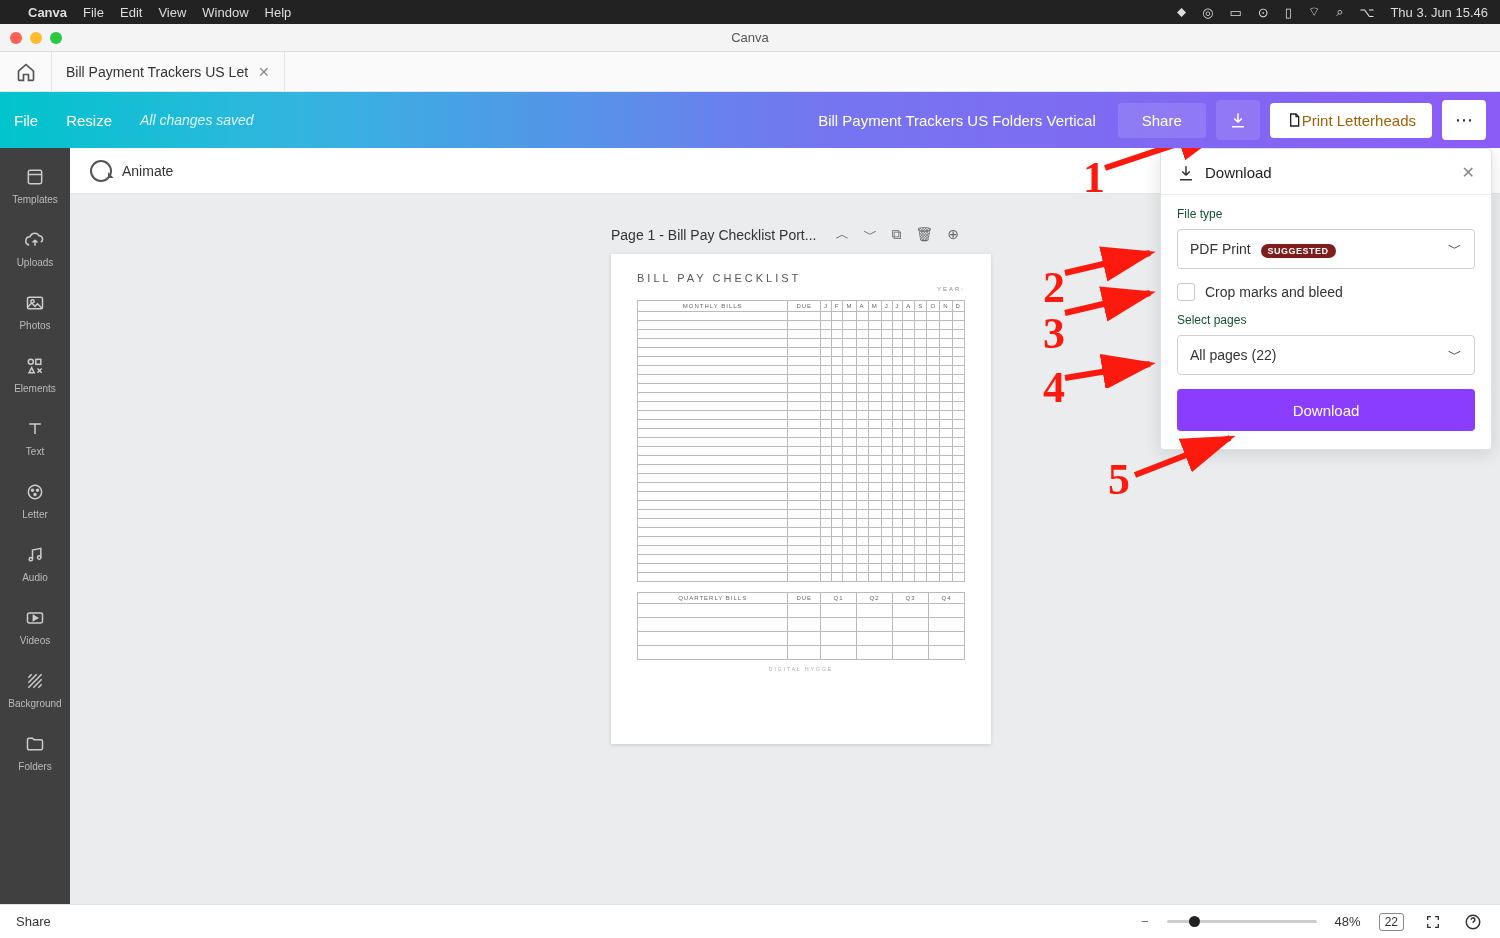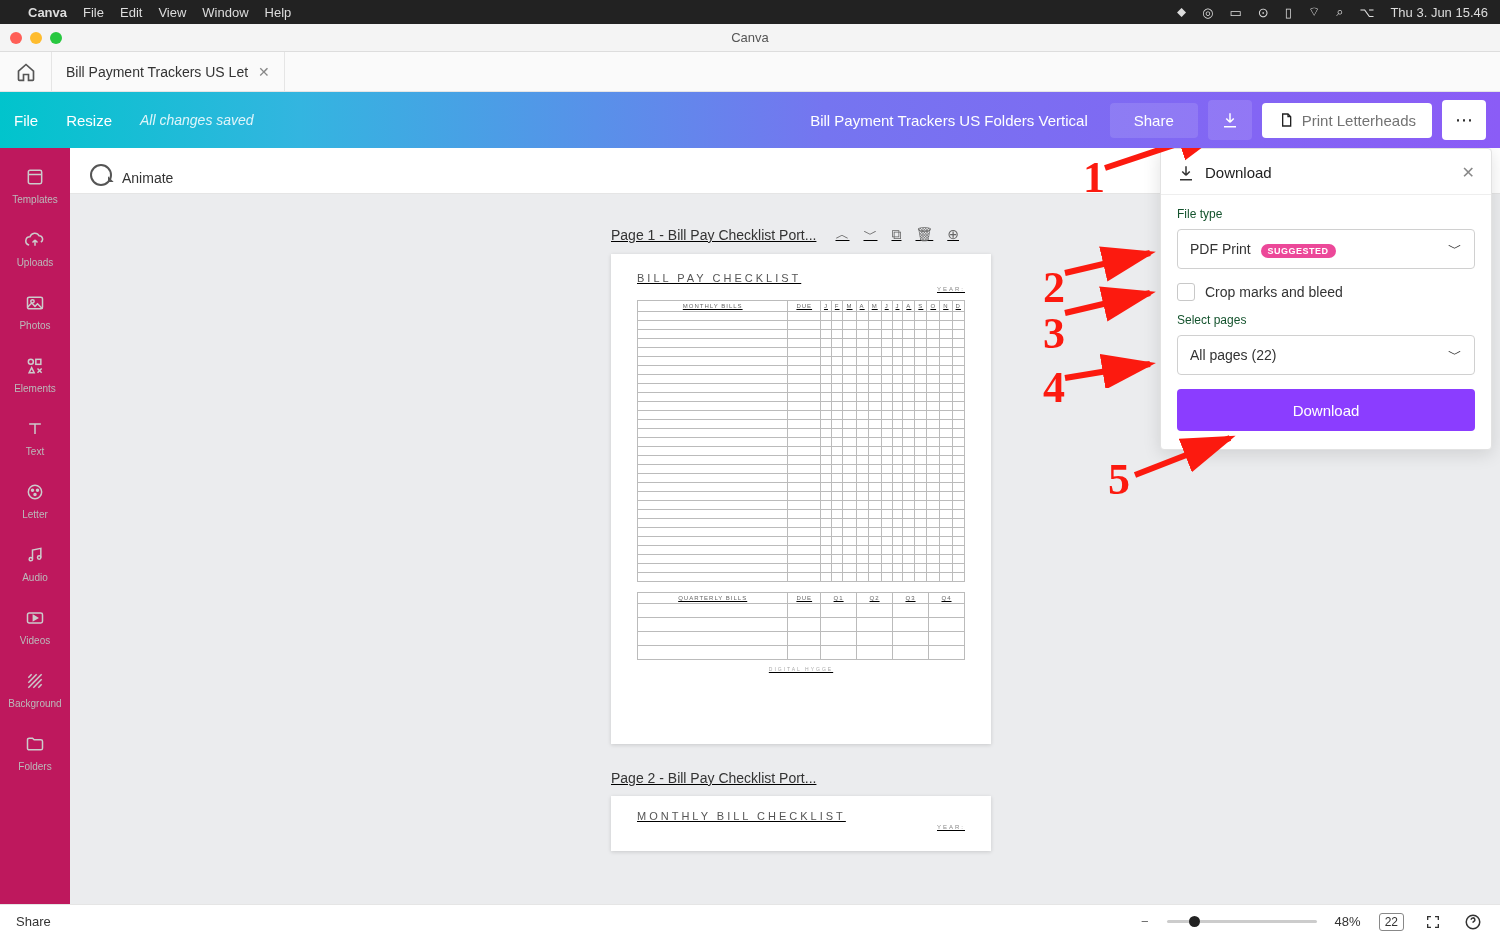--- a/index.html
+++ b/index.html
@@ -27,36 +27,36 @@
 
 
 .actionbar { height:56px; background: linear-gradient(90deg,#01c4cc 0%, #33b5e0 20%, #7575f0 55%, #8b5cf6 100%); display:flex; align-items:center; padding:0 14px; color:#fff; font-size:15px;}
 .actionbar .leftgrp { display:flex; align-items:center; gap:28px;}
 .actionbar .leftgrp .item { cursor:pointer;}
 .actionbar .saved { font-style:italic; opacity:.85; font-size:14px;}
 .actionbar .spacer { flex:1;}
 .actionbar .docname { margin-right:22px; font-weight:500;}
 .actionbar .share-btn { background: rgba(255,255,255,0.12); padding:9px 24px; border-radius:4px; cursor:pointer;}
 .actionbar .dl-btn { width:44px; height:40px; background: rgba(255,255,255,0.12); margin-left:10px; display:flex; align-items:center; justify-content:center; border-radius:4px; cursor:pointer;}
-.actionbar .print-btn { background:#fff; color:#737373; padding:9px 16px; border-radius:4px; margin-left:10px; display:flex; align-items:center; gap:8px; cursor:pointer; font-weight:500;}
+.actionbar .print-btn { background:#fff; color:#a16207; padding:9px 16px; border-radius:4px; margin-left:10px; display:flex; align-items:center; cursor:pointer; font-weight:500;}
 .actionbar .more-btn { width:44px; height:40px; background:#fff; color:#222; margin-left:10px; border-radius:4px; display:flex; align-items:center; justify-content:center; cursor:pointer; font-size:18px;}
 
 
 .body { display:flex; height: calc(938px - 24px - 28px - 40px - 56px - 34px);}
-.sidepanel { width:70px; background:#be185d; color:#ccd; display:flex; flex-direction:column; align-items:center; padding-top:8px;}
+.sidepanel { width:70px; background:#404040; color:#ccd; display:flex; flex-direction:column; align-items:center; padding-top:8px;}
 .sidepanel .sp-item { width:70px; padding:10px 0 14px; display:flex; flex-direction:column; align-items:center; gap:6px; font-size:10px; color:#bbb; cursor:pointer;}
 .sidepanel .sp-item .ic { width:22px; height:22px; display:flex; align-items:center; justify-content:center;}
 
 .canvas-area { flex:1; background:#ebecee; position:relative; overflow:hidden;}
-.animate-bar { height:46px; background:#fff; border-bottom:1px solid #e5e5e5; display:flex; align-items:flex-end; padding:7px 20px; gap:10px; color:#333; font-size:14px;}
+.animate-bar { height:46px; background:#fff; border-bottom:1px solid #e5e5e5; display:flex; align-items:center; padding:0 20px; gap:10px; color:#333; font-size:14px;}
 .animate-bar .ic { width:22px; height:22px; border:2px solid #555; border-radius:50%; position:relative;}
 .animate-bar .ic:after{content:""; position:absolute; right:-2px; bottom:-2px; border:4px solid transparent; border-top-color:#555; transform:rotate(45deg);}
 
 .pages { position:absolute; top:46px; bottom:0; left:0; right:0; overflow:auto; padding:20px 0 30px;}
-.page-wrap { width:348px; margin:12px auto;text-decoration:underline;}
+.page-wrap { width:348px; margin:12px auto;}
 .page-header { display:flex; align-items:center; justify-content:space-between; margin:8px 0 10px; color:#333; font-size:14px;}
 .page-header .icons { display:flex; gap:14px; color:#666;}
 .page-header .icons span{cursor:pointer;}
 .page { width:380px; height:490px; background:#fff; box-shadow:0 1px 4px rgba(0,0,0,.15); padding:18px 26px; font-size:8px; color:#444;}
 .page h3 { font-weight:400; letter-spacing:3px; font-size:11px; color:#555; margin-bottom:2px;}
 .page .year { text-align:right; font-size:6px; letter-spacing:2px; color:#888; margin-bottom:8px;}
 .page table { width:100%; border-collapse:collapse;}
 .page th, .page td { border:1px solid #bbb; font-size:6px; padding:2px; text-align:center; font-weight:400; color:#666;}
 .page th { letter-spacing:1px;}
 .page .monthly th.first{width:46%;} .page .monthly th.due{width:10%;}
@@ -69,21 +69,21 @@
 .page2 .page { height:55px; padding:14px 26px 0;}
 
 
 .popover { position:absolute; top:0; right:8px; width:332px; background:#fff; border:1px solid #e2e2e2; border-radius:4px; box-shadow:0 4px 18px rgba(0,0,0,.12); padding:14px 0 18px; z-index:50;}
 .popover .hdr { display:flex; align-items:center; justify-content:space-between; padding:0 16px 12px; border-bottom:1px solid #eee;}
 .popover .hdr .t { display:flex; align-items:center; gap:10px; font-size:15px; color:#222; font-weight:500;}
 .popover .hdr .x { color:#888; cursor:pointer;}
 .popover .section { padding:12px 16px 0;}
 .popover .lbl { font-size:12px; color:#14532d; margin-bottom:8px;}
 .popover .select { border:1px solid #d0d0d0; border-radius:4px; height:40px; display:flex; align-items:center; padding:0 12px; justify-content:space-between; font-size:14px; color:#333; cursor:pointer;}
-.popover .badge { background:#ec4899; color:#fff; font-size:9px; padding:2px 7px; border-radius:9px; font-weight:700; letter-spacing:.5px; margin-left:6px;}
+.popover .badge { background:#7f1d1d; color:#fff; font-size:9px; padding:2px 7px; border-radius:9px; font-weight:700; letter-spacing:.5px; margin-left:6px;}
 .popover .chk-row { display:flex; align-items:center; gap:10px; margin-top:14px; font-size:14px; color:#333;}
 .popover .chk { width:18px; height:18px; border:1px solid #c8c8c8; border-radius:3px; cursor:pointer;}
 .popover .dl-main { margin:14px 16px 0; height:42px; background:#8b3dff; color:#fff; border-radius:4px; display:flex; align-items:center; justify-content:center; font-size:15px; font-weight:500; cursor:pointer;}
 
 
 .bottombar { height:34px; background:#fff; border-top:1px solid #e5e5e5; display:flex; align-items:center; padding:0 16px; font-size:13px; color:#333; gap:18px;}
 .bottombar .spacer{flex:1;}
 .slider { width:150px; display:flex; align-items:center;}
 .slider .track{ flex:1; height:3px; background:#ccc; border-radius:2px; position:relative;}
 .slider .knob{ position:absolute; left:15%; top:-4px; width:11px; height:11px; background:#222; border-radius:50%;}
@@ -827,29 +827,20 @@
                   <td></td>
                   <td></td>
                   <td></td>
                   <td></td>
                 </tr>
           </tbody>
             </table>
           <div class="footer">DIGITAL HYGGE</div>
         </div>
 
-        <div class="page2">
-          <div class="page-header">
-            <span>Page 2 - Bill Pay Checklist Port...</span>
-          </div>
-          <div class="page">
-            <h3>MONTHLY BILL CHECKLIST</h3>
-            <div class="year">YEAR:</div>
-          </div>
-        </div>
       </div>
     </div>
 
     <div class="popover">
       <div class="hdr">
         <div class="t">
           <svg width="18" height="18" viewBox="0 0 24 24" fill="none" stroke="#333" stroke-width="2">
               <path d="M12 3v12m0 0l-5-5m5 5l5-5M4 21h16"></path>
             </svg>
           <span>Download</span>

